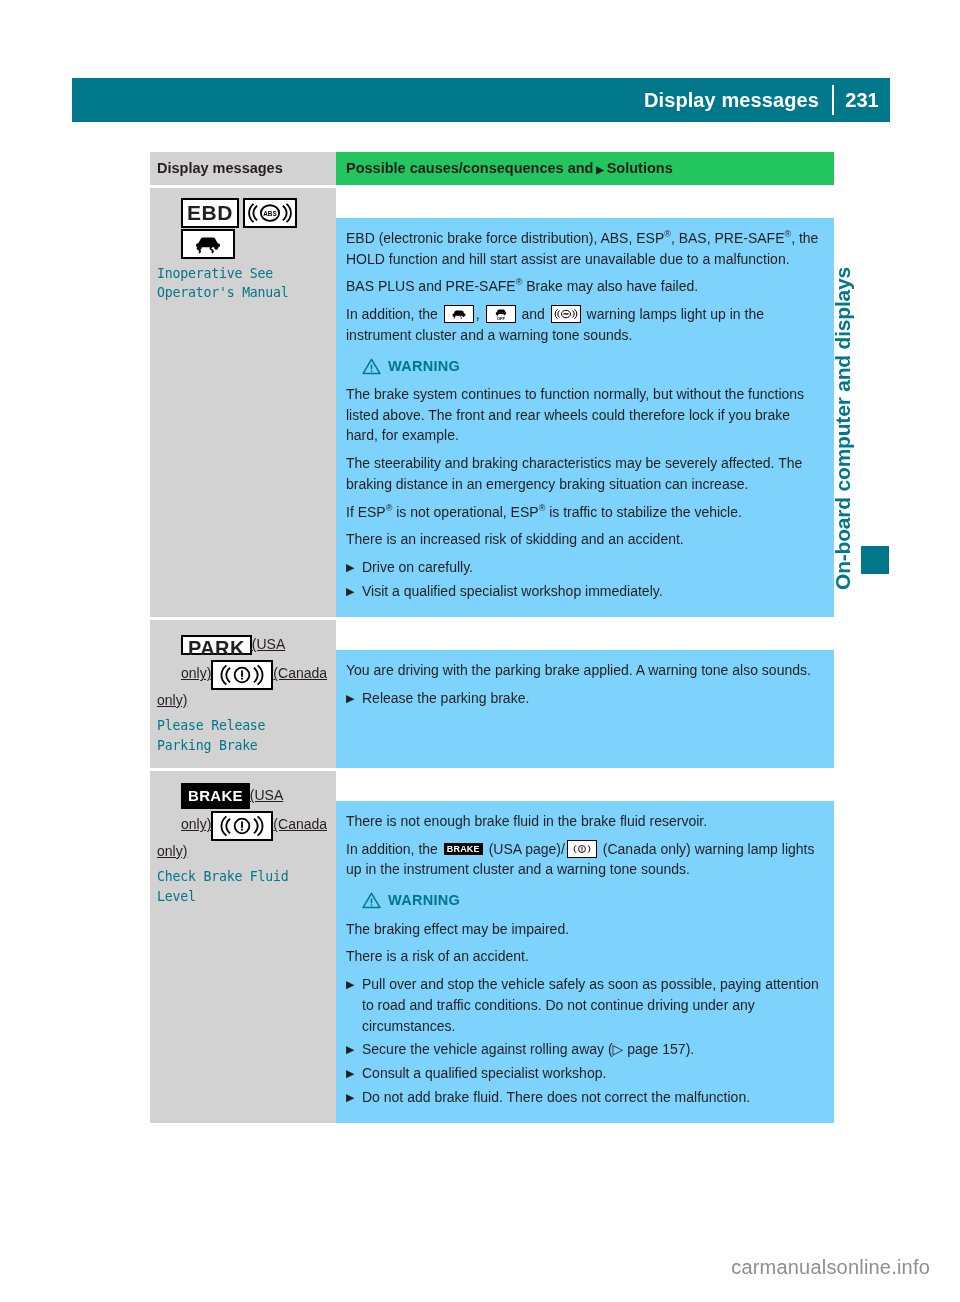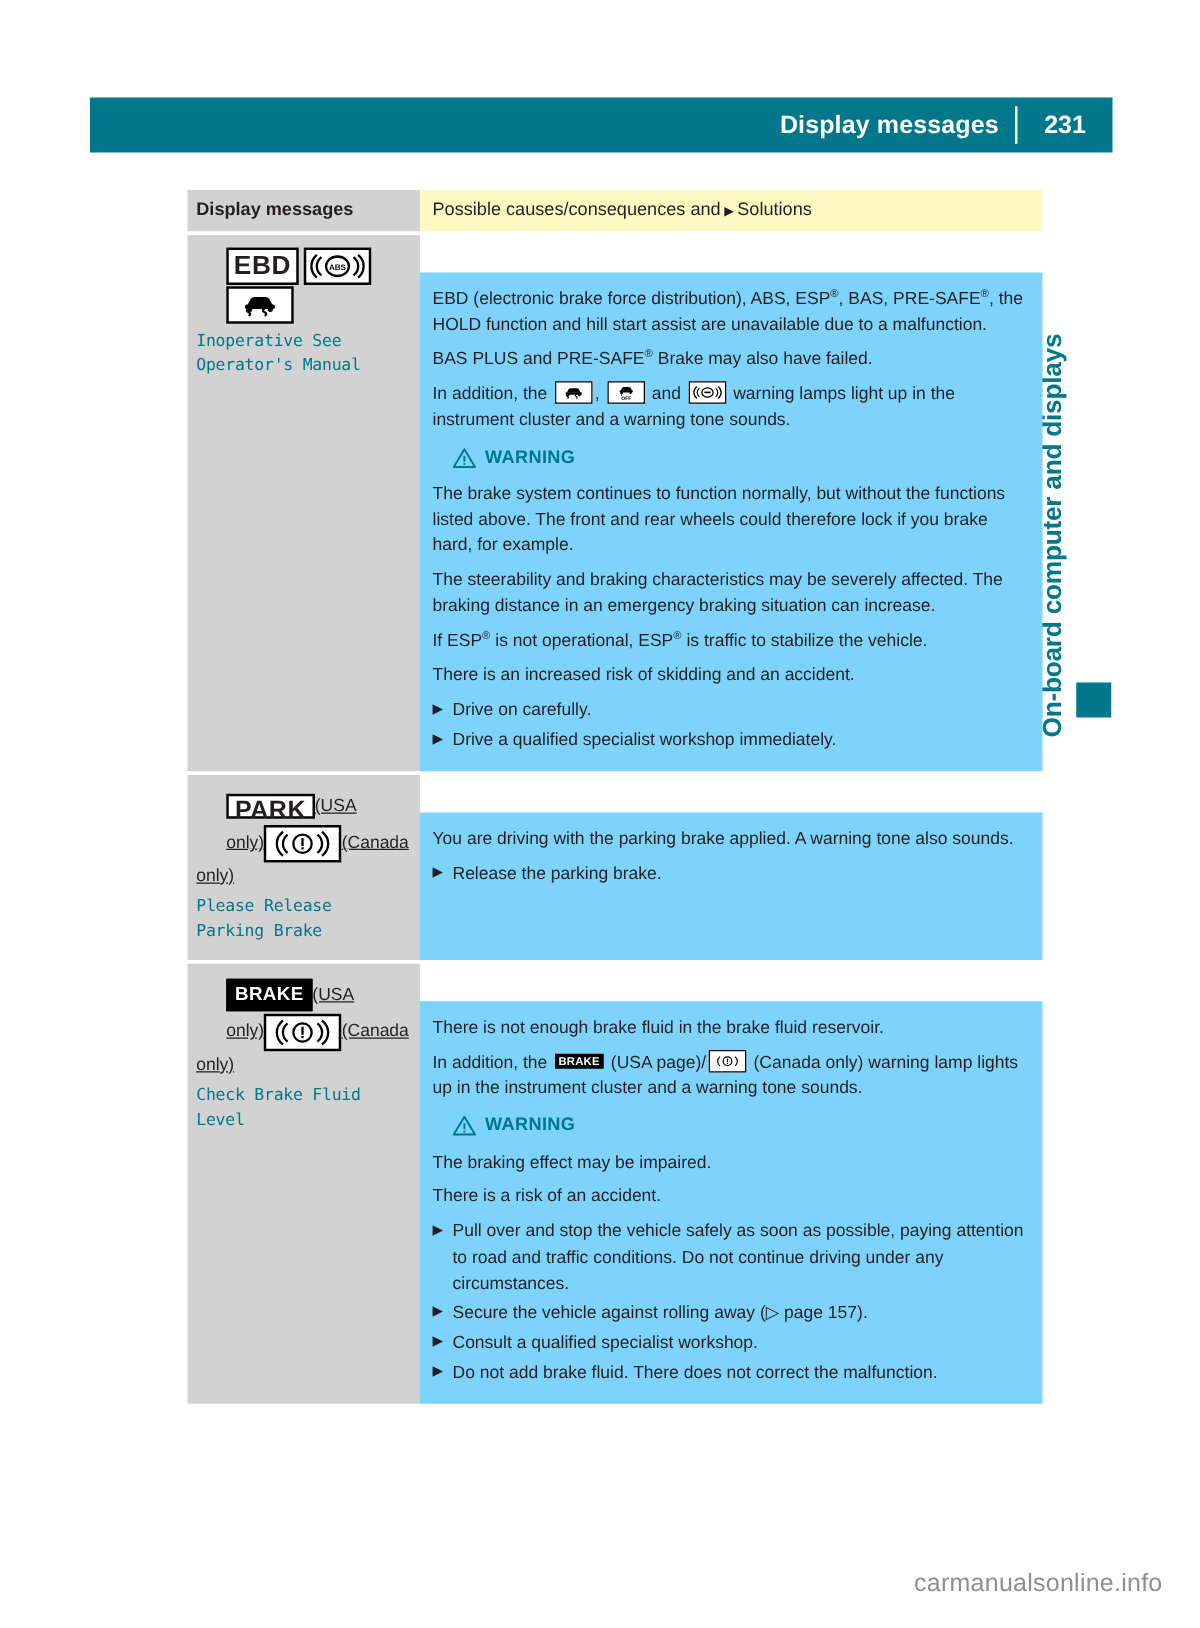--- a/index.html
+++ b/index.html
@@ -39,21 +39,21 @@
   .header-divider {
     width: 2px;
     height: 30px;
     background: #ffffff;
     flex: 0 0 auto;
   }
   .header-page {
     color: #ffffff;
     font-size: 20px;
     font-weight: bold;
-    width: 76px;
+    width: 56px;
     text-align: center;
     line-height: 1;
   }
 
   
   .side-tab {
     position: absolute;
     left: 855px;
     top: 170px;
     width: 40px;
@@ -94,25 +94,25 @@
   .tbl-head .th-left {
     width: 186px;
     background: #d2d2d2;
     padding: 8px 10px 9px 7px;
     box-sizing: border-box;
     font-size: 14.5px;
     font-weight: bold;
   }
   .tbl-head .th-right {
     flex: 1;
-    background: #fef9c3;
+    background: #22c55e;
     padding: 8px 10px 9px 10px;
     box-sizing: border-box;
     font-size: 14.5px;
-    font-weight: normal;
+    font-weight: bold;
   }
   .tbl-row {
     display: flex;
     width: 100%;
     margin-top: 3px;
   }
   .td-left {
     width: 186px;
     background: #d2d2d2;
     padding: 10px 8px 12px 7px;
@@ -379,21 +379,21 @@
       <p>The steerability and braking characteristics may be severely affected. The braking distance in an emergency braking situation can increase.</p>
       <p><span>If ESP</span><span class="sup">®</span><span> is not operational, ESP</span><span class="sup">®</span><span> is traffic to stabilize the vehicle.</span></p>
       <p>There is an increased risk of skidding and an accident.</p>
 
       <div class="bullet">
         <span class="bullet-mark">▶</span>
         <span class="bullet-body">Drive on carefully.</span>
       </div>
       <div class="bullet">
         <span class="bullet-mark">▶</span>
-        <span class="bullet-body">Drive a qualified specialist workshop immediately.</span>
+        <span class="bullet-body">Visit a qualified specialist workshop immediately.</span>
       </div>
     </div>
   </div>
 
   <div class="tbl-row">
     <div class="td-left">
       <div class="sym-line">
         <span class="symbox sym-park">PARK</span><span class="region-note">(USA</span>
       </div>
       <div class="sym-line">

